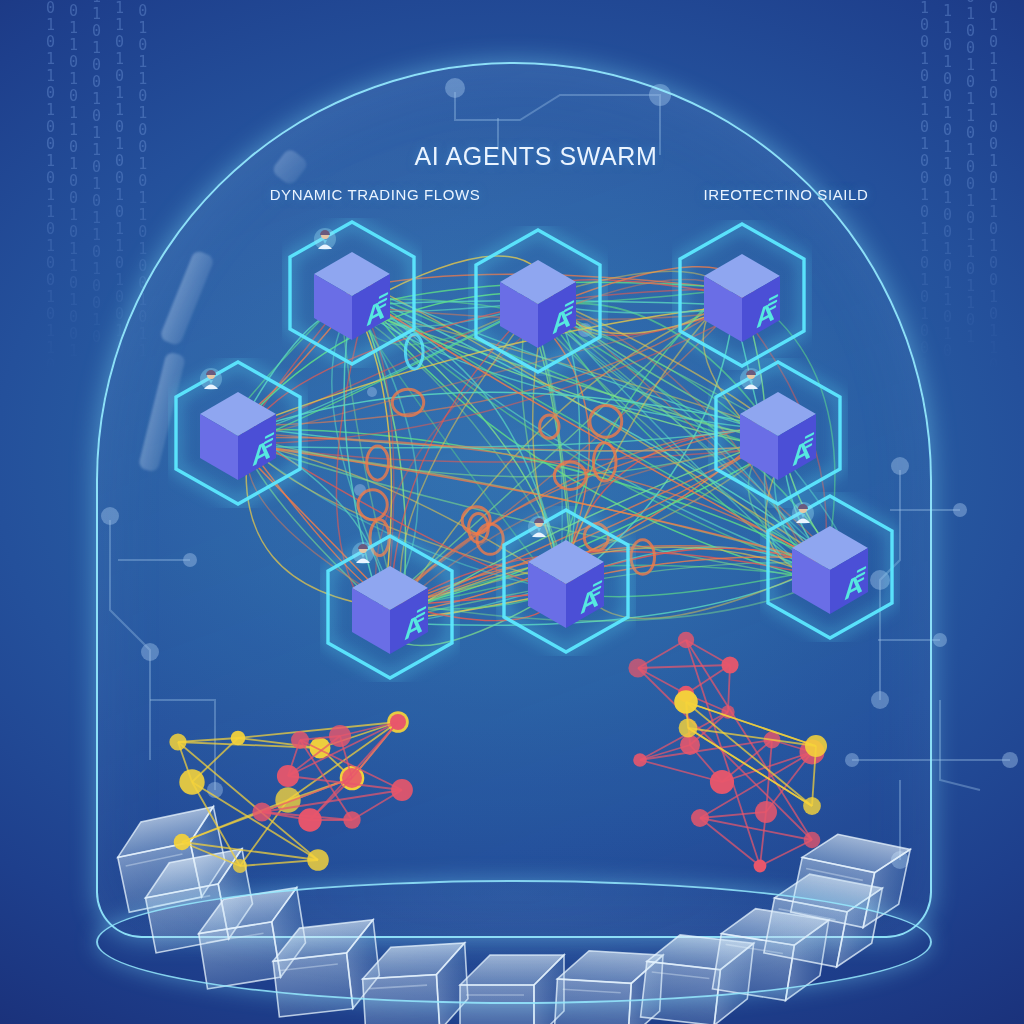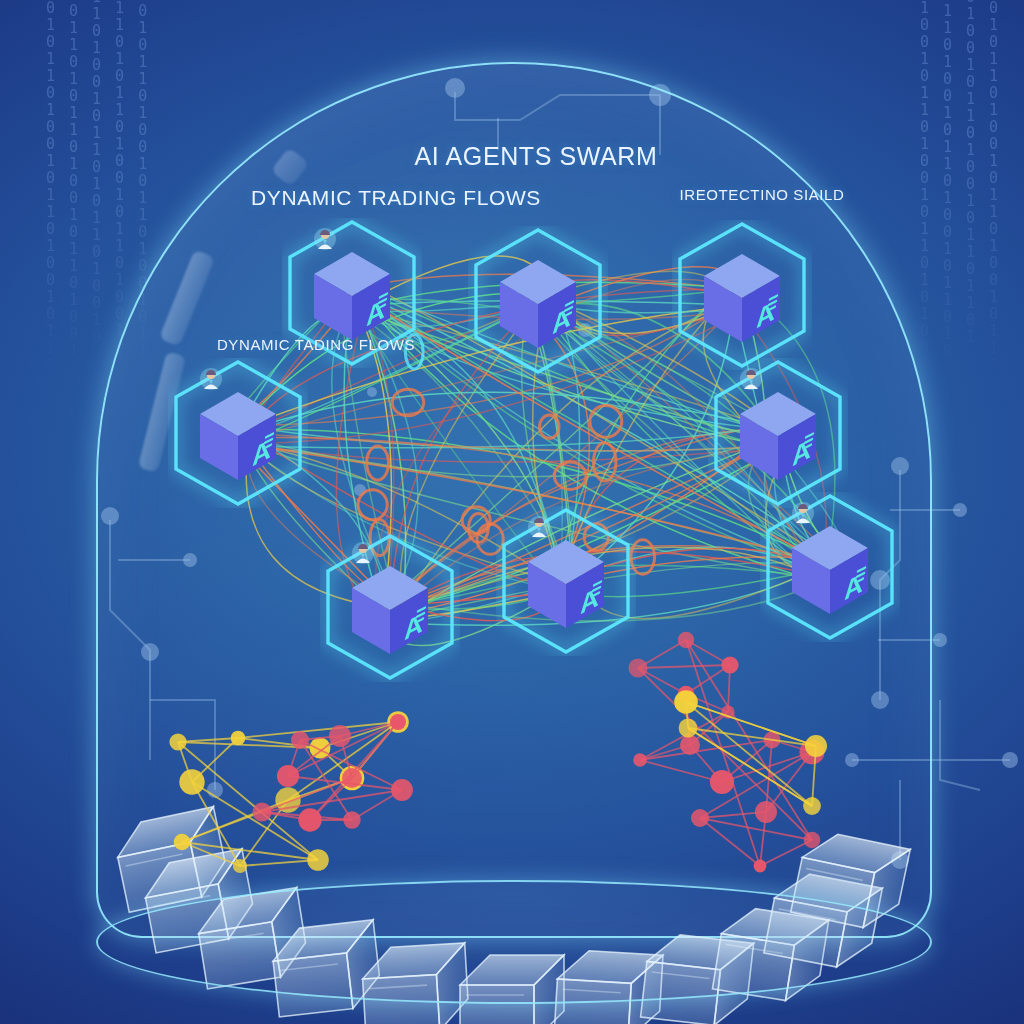--- a/index.html
+++ b/index.html
@@ -41,22 +41,22 @@
     border-radius:8px;filter:blur(1px);
   }
   
   .circuit{position:absolute;left:0;top:0;width:1024px;height:1024px;pointer-events:none;}
   
   .label{
     position:absolute;color:#eaf4ff;letter-spacing:.6px;text-align:center;
     text-shadow:0 0 9px rgba(60,130,200,.85);white-space:nowrap;padding-left:48px;
   }
   #lblSwarm{left:0;right:0;top:142px;font-size:25px;}
-  #lblFlowsTop{left:158px;top:186px;width:380px;font-size:21px;}
-  #lblShield{left:564px;top:186px;width:300px;font-size:15px;}
+  #lblFlowsTop{left:137px;top:186px;width:380px;font-size:15px;}
+  #lblShield{left:588px;top:186px;width:300px;font-size:15px;}
   #lblFlowsLeft{left:58px;top:336px;width:420px;font-size:15px;}
   #lblHedge{left:332px;top:680px;width:360px;font-size:20px;line-height:30px;white-space:normal;}
   #lblChain{left:0;right:0;top:906px;font-size:25px;}
   
   .agent{position:absolute;width:140px;height:150px;}
   .hexwrap{position:absolute;inset:0;}
   .cube{position:absolute;left:26px;top:30px;width:88px;height:96px;}
   .avatar{position:absolute;width:26px;height:26px;left:30px;top:8px;}
 </style>
 </head>
@@ -844,15 +844,14 @@
         <circle cx="812" cy="806" r="8.9" fill="#f5d33a" fill-opacity="0.82"></circle>
         <circle cx="686" cy="702" r="11.8" fill="#f5d33a" fill-opacity="0.96"></circle>
       </g>
   </svg>
 
   <div id="domeBottom"></div>
 
   <div class="label" id="lblSwarm">AI AGENTS SWARM</div>
   <div class="label" id="lblFlowsTop">DYNAMIC TRADING FLOWS</div>
   <div class="label" id="lblShield">IREOTECTINO SIAILD</div>
-  <div class="label" id="lblFlowsLeft">DYNAMIC TADING FLOWS</div>
 
 </div>
 
 </body></html>

